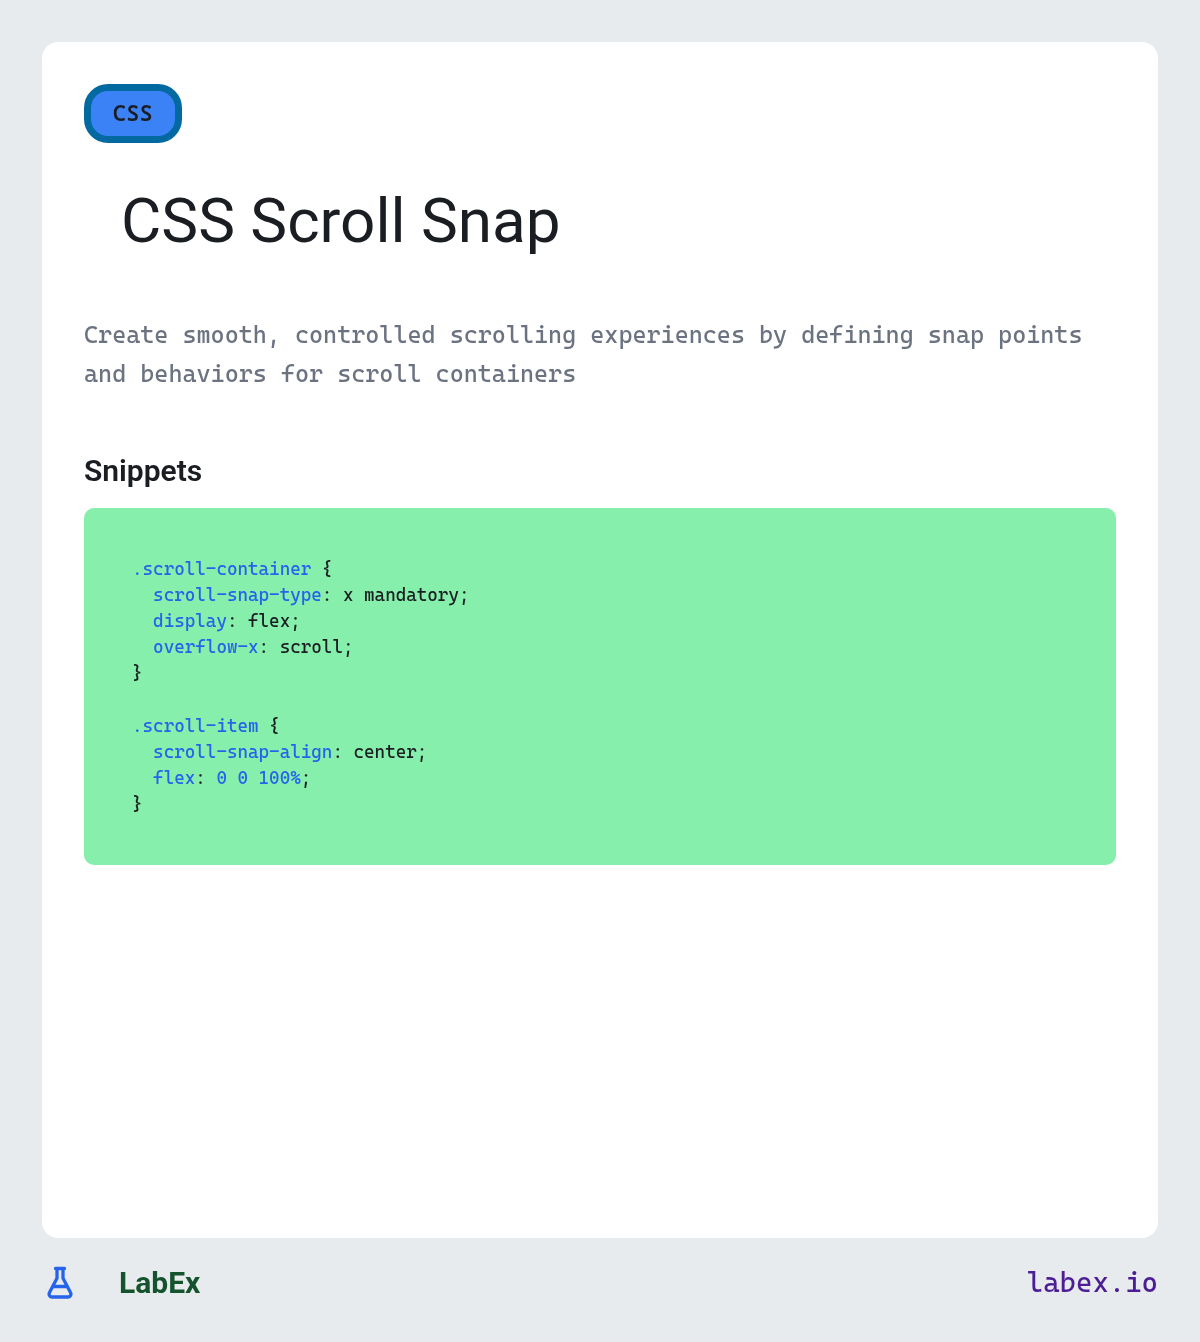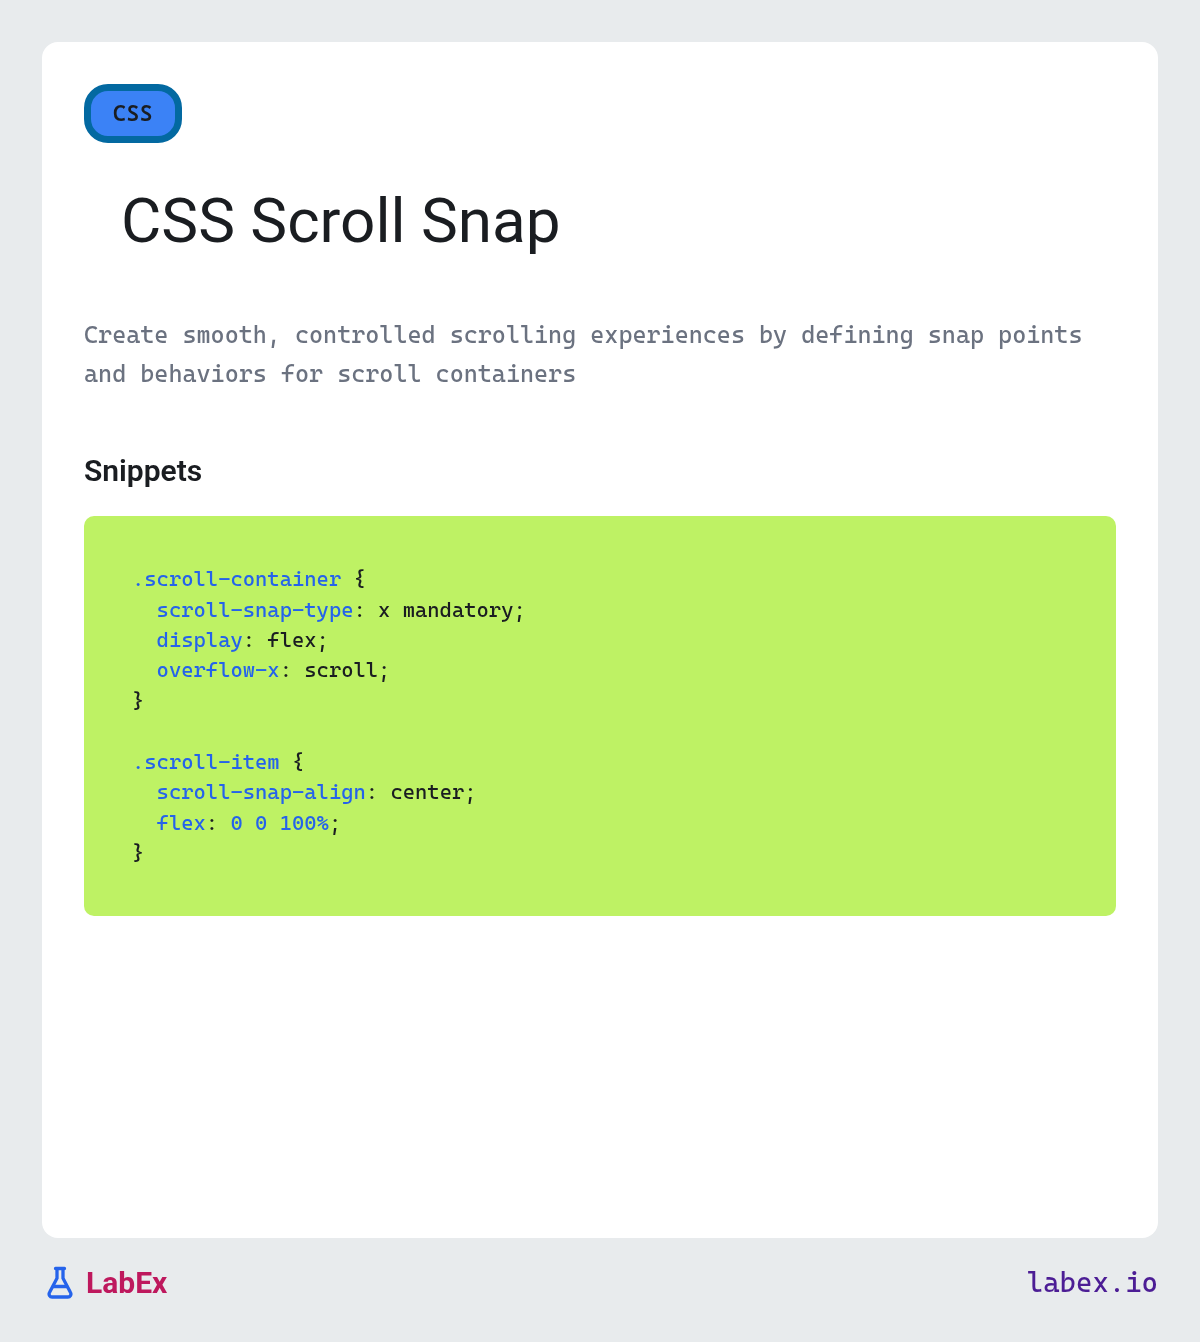--- a/index.html
+++ b/index.html
@@ -49,26 +49,26 @@
       margin-top: 60px;
       line-height: 1.6;
     }
     .section-heading {
       font-size: 30px;
       font-weight: 600;
       color: #1a1d21;
       margin-top: 60px;
     }
     .code-block {
-      background: #bef264;
+      background: #86efac;
       border-radius: 10px;
       padding: 48px;
-      margin-top: 28px;
+      margin-top: 20px;
       font-family: ui-monospace, "SF Mono", "Cascadia Code", Menlo, Consolas, monospace;
-      font-size: 21px;
+      font-size: 18px;
       line-height: 1.45;
       color: #1a1d21;
       white-space: pre;
     }
     .code-block .selector {
       color: #2563eb;
     }
     .code-block .property {
       color: #2563eb;
       text-align: center;
@@ -83,21 +83,22 @@
       padding-top: 26px;
     }
     .logo {
       display: flex;
       align-items: center;
       gap: 8px;
     }
     .logo-text {
       font-size: 30px;
       font-weight: 700;
-      color: #be185d;
+      color: #14532d;
+      margin-left: 33px;
     }
     .url {
       font-family: ui-monospace, "SF Mono", "Cascadia Code", Menlo, Consolas, monospace;
       font-size: 28px;
       color: #4c1d95;
     }
     .flask-icon {
       width: 36px;
       height: 36px;
     }

